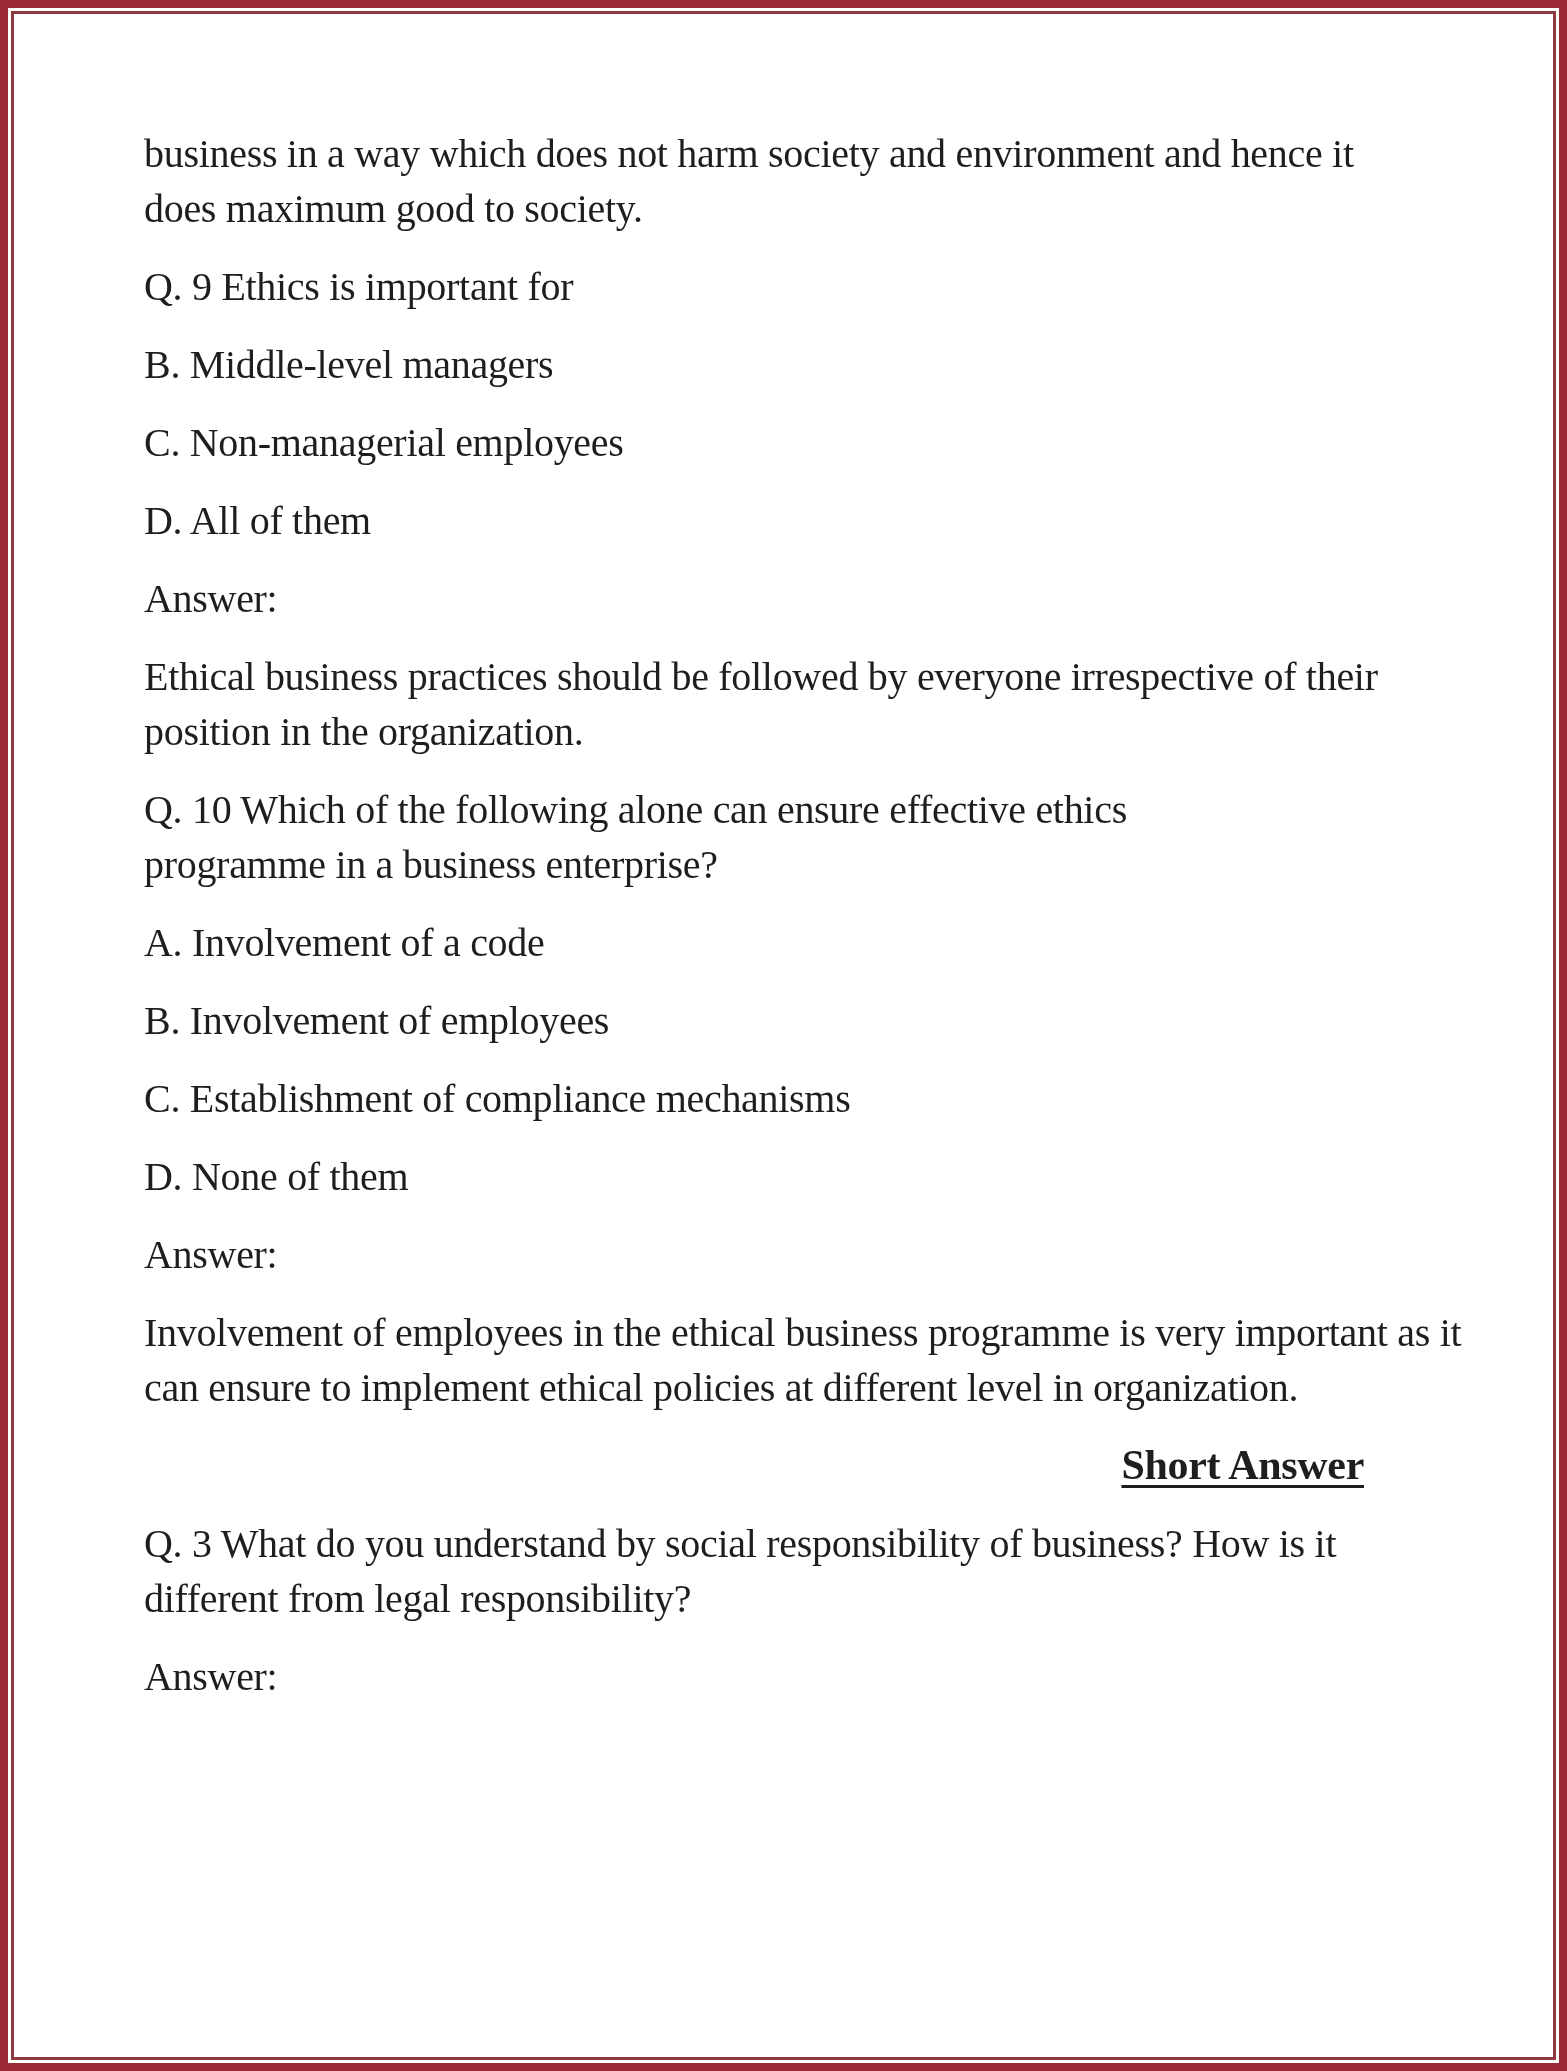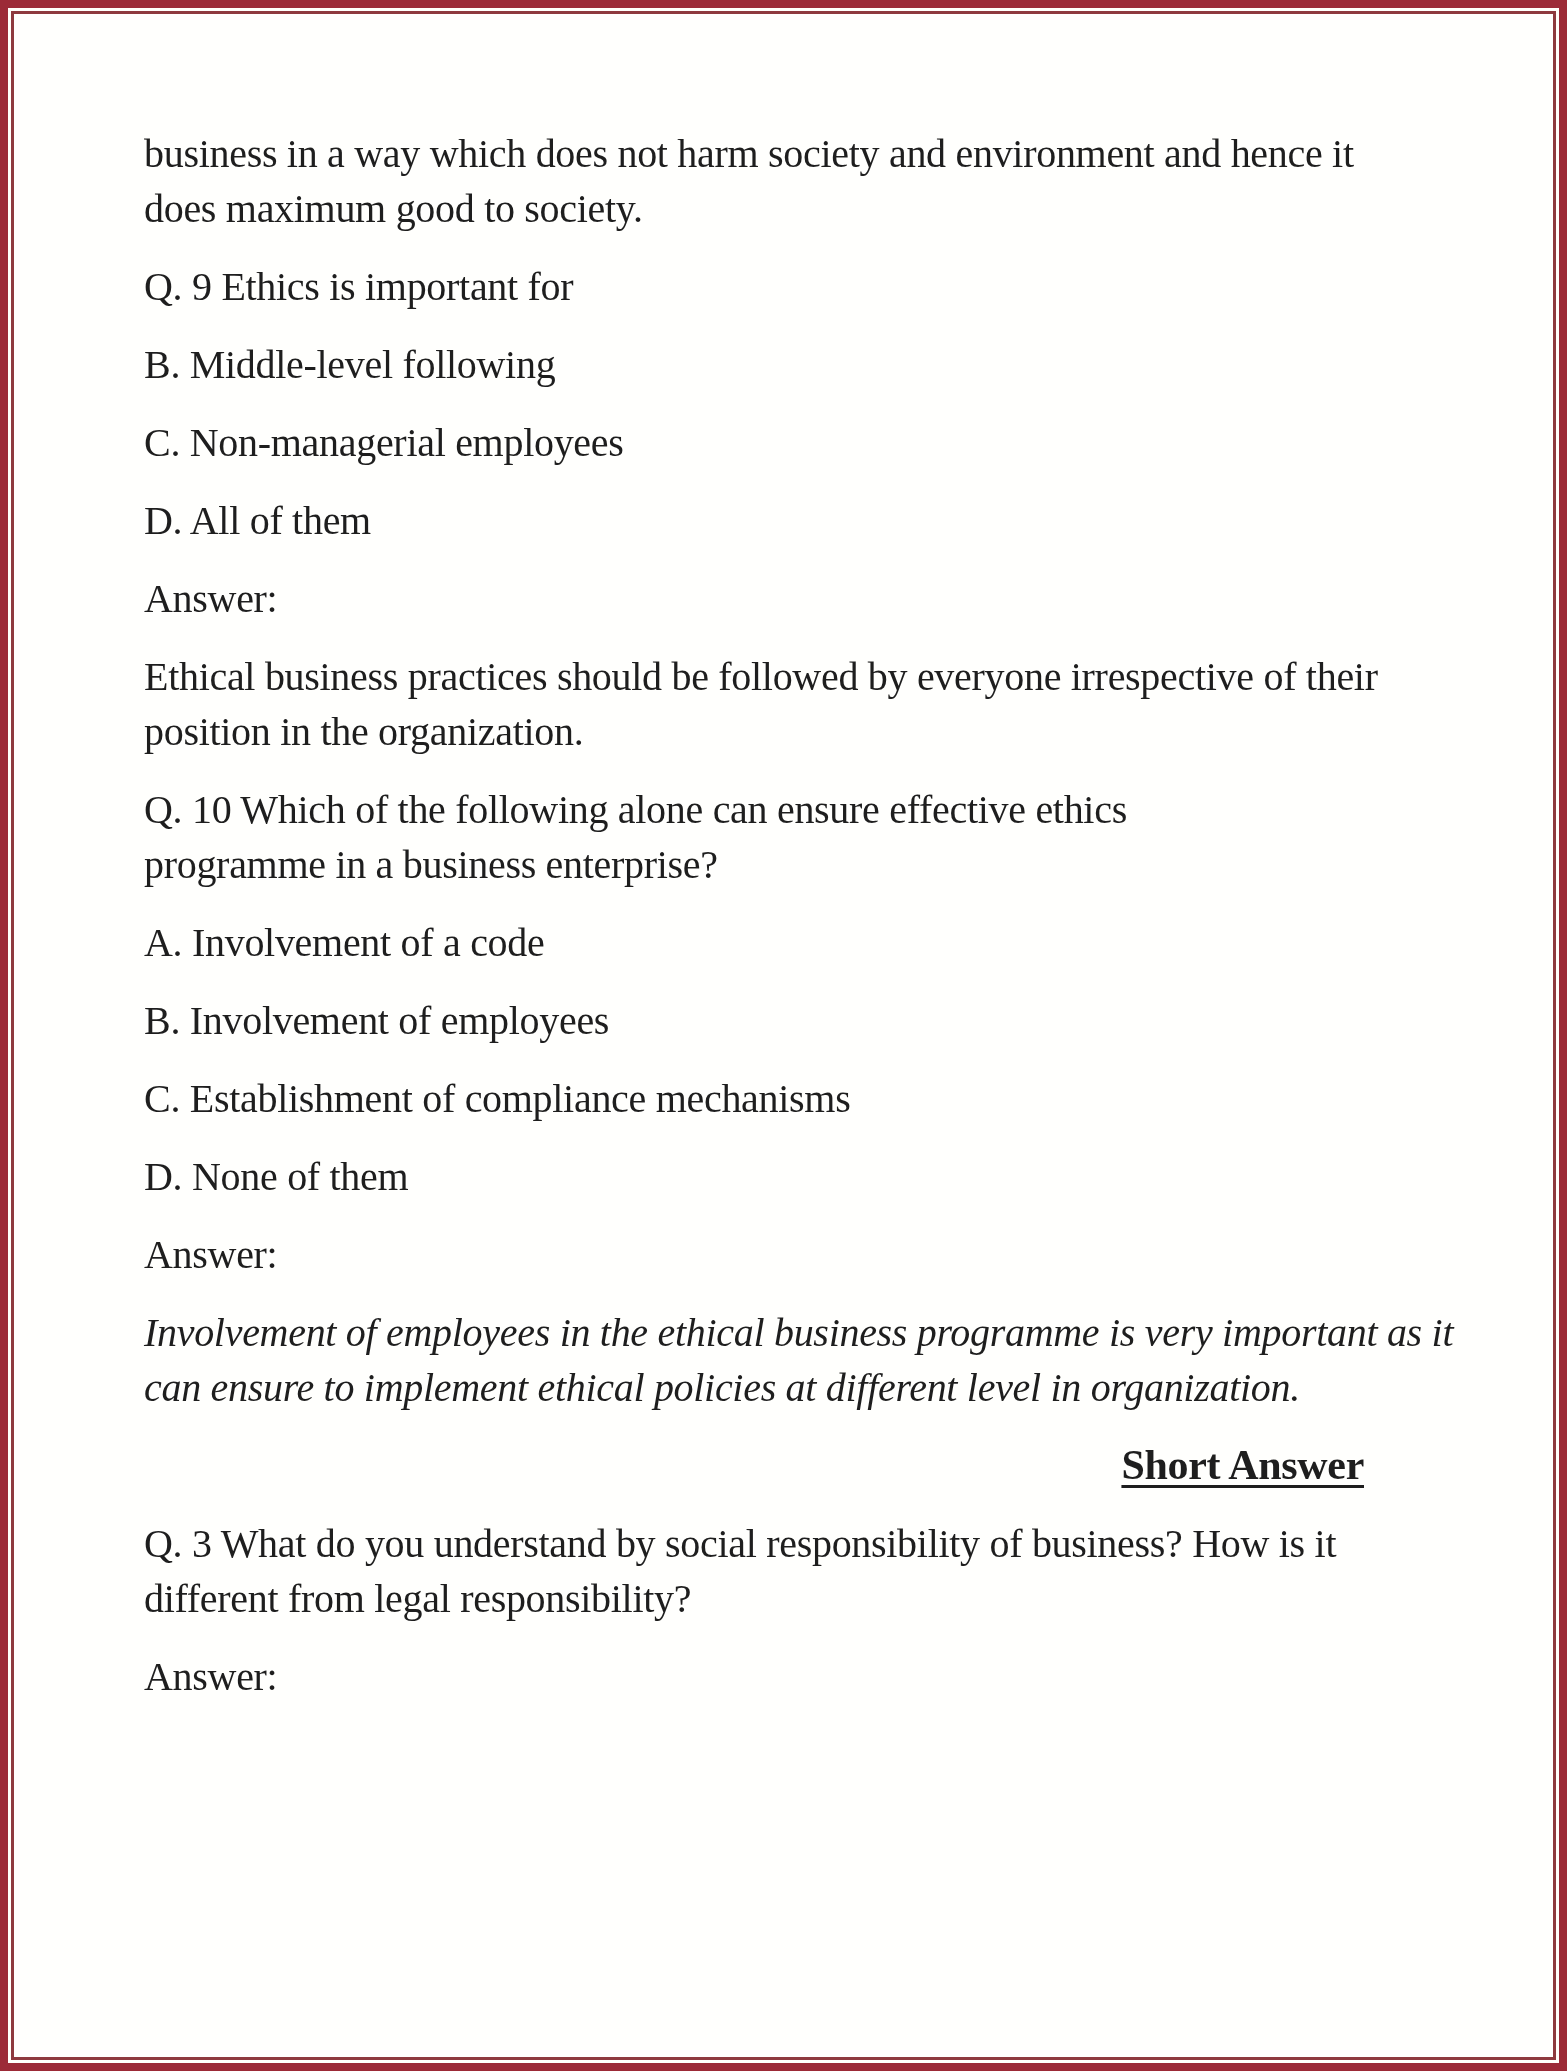--- a/index.html
+++ b/index.html
@@ -49,35 +49,35 @@
 
 <div class="frame-outer">
   <div class="frame-inner"></div>
 </div>
 
 <div class="content">
   <p class="p" style="width:1290px;">business in a way which does not harm society and environment and hence it does maximum good to society.</p>
 
   <div>
     <p class="p">Q. 9 Ethics is important for</p>
-    <p class="p">B. Middle-level following</p>
+    <p class="p">B. Middle-level managers</p>
     <p class="p">C. Non-managerial employees</p>
     <p class="p">D. All of them</p>
     <p class="p">Answer:</p>
     <p class="p" style="width:1300px;">Ethical business practices should be followed by everyone irrespective of their position in the organization.</p>
   </div>
 
   <div>
     <p class="p" style="width:1150px;">Q. 10 Which of the following alone can ensure effective ethics programme in a business enterprise?</p>
     <p class="p">A. Involvement of a code</p>
     <p class="p">B. Involvement of employees</p>
     <p class="p">C. Establishment of compliance mechanisms</p>
     <p class="p">D. None of them</p>
     <p class="p">Answer:</p>
-    <p class="p" style="width:1320px;font-style:italic;">Involvement of employees in the ethical business programme is very important as it can ensure to implement ethical policies at different level in organization.</p>
+    <p class="p" style="width:1320px;">Involvement of employees in the ethical business programme is very important as it can ensure to implement ethical policies at different level in organization.</p>
   </div>
 
   <h2 class="heading">Short Answer</h2>
 
   <div>
     <p class="p" style="width:1300px;">Q. 3 What do you understand by social responsibility of business? How is it different from legal responsibility?</p>
     <p class="p">Answer:</p>
   </div>
 </div>
 

